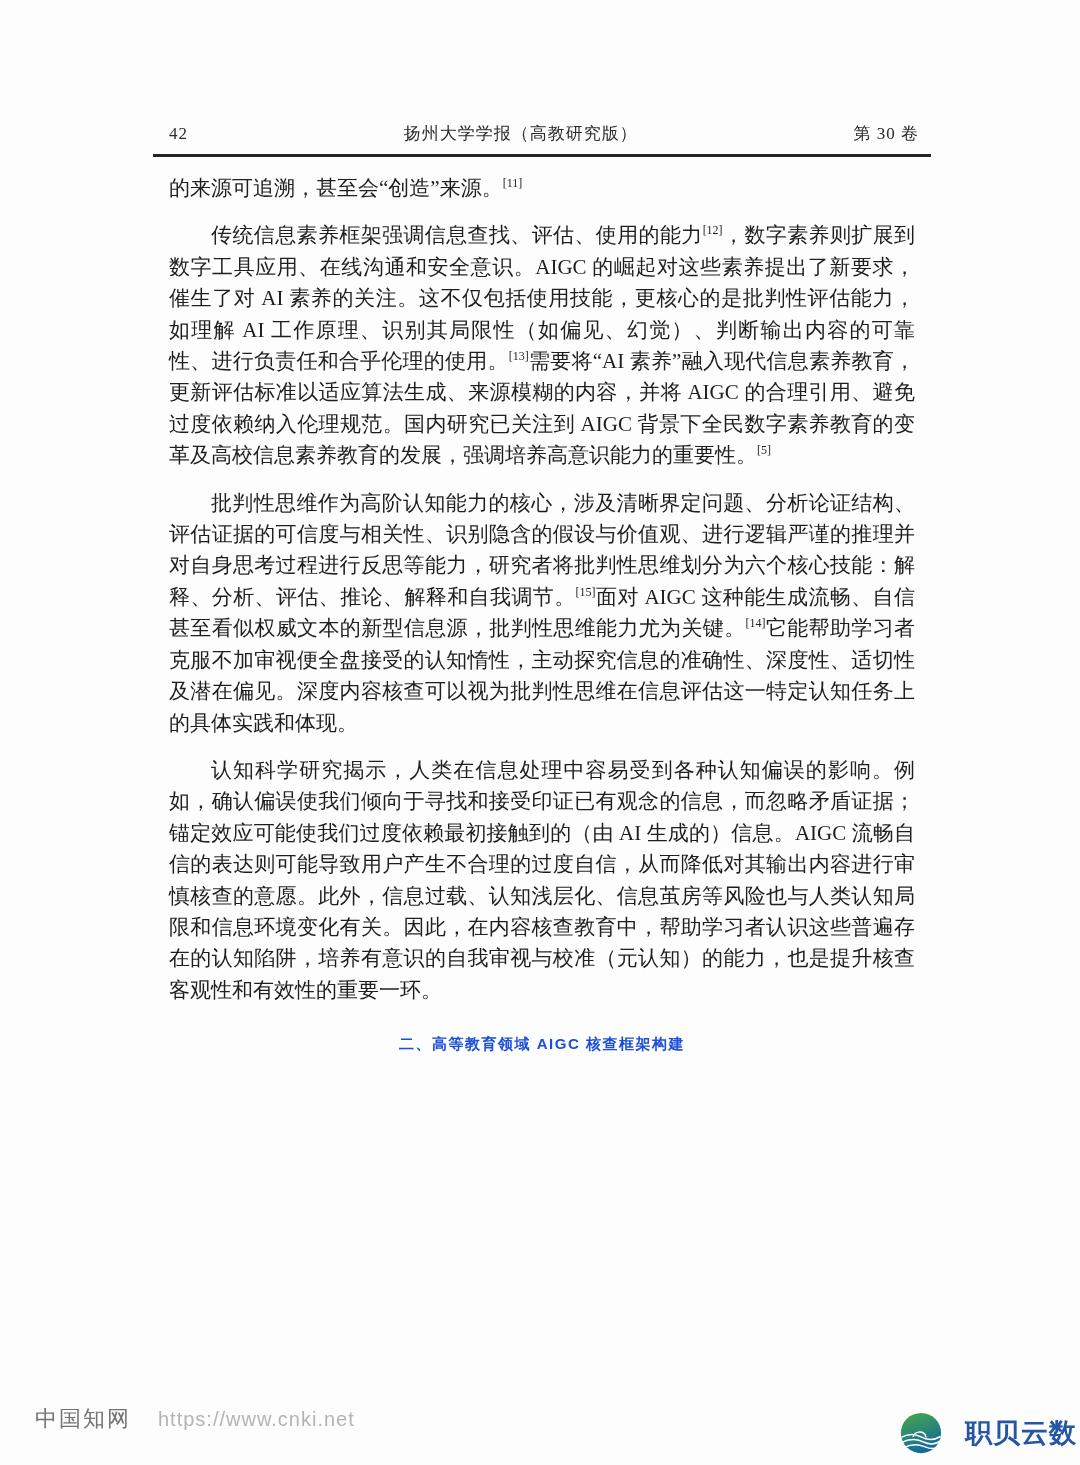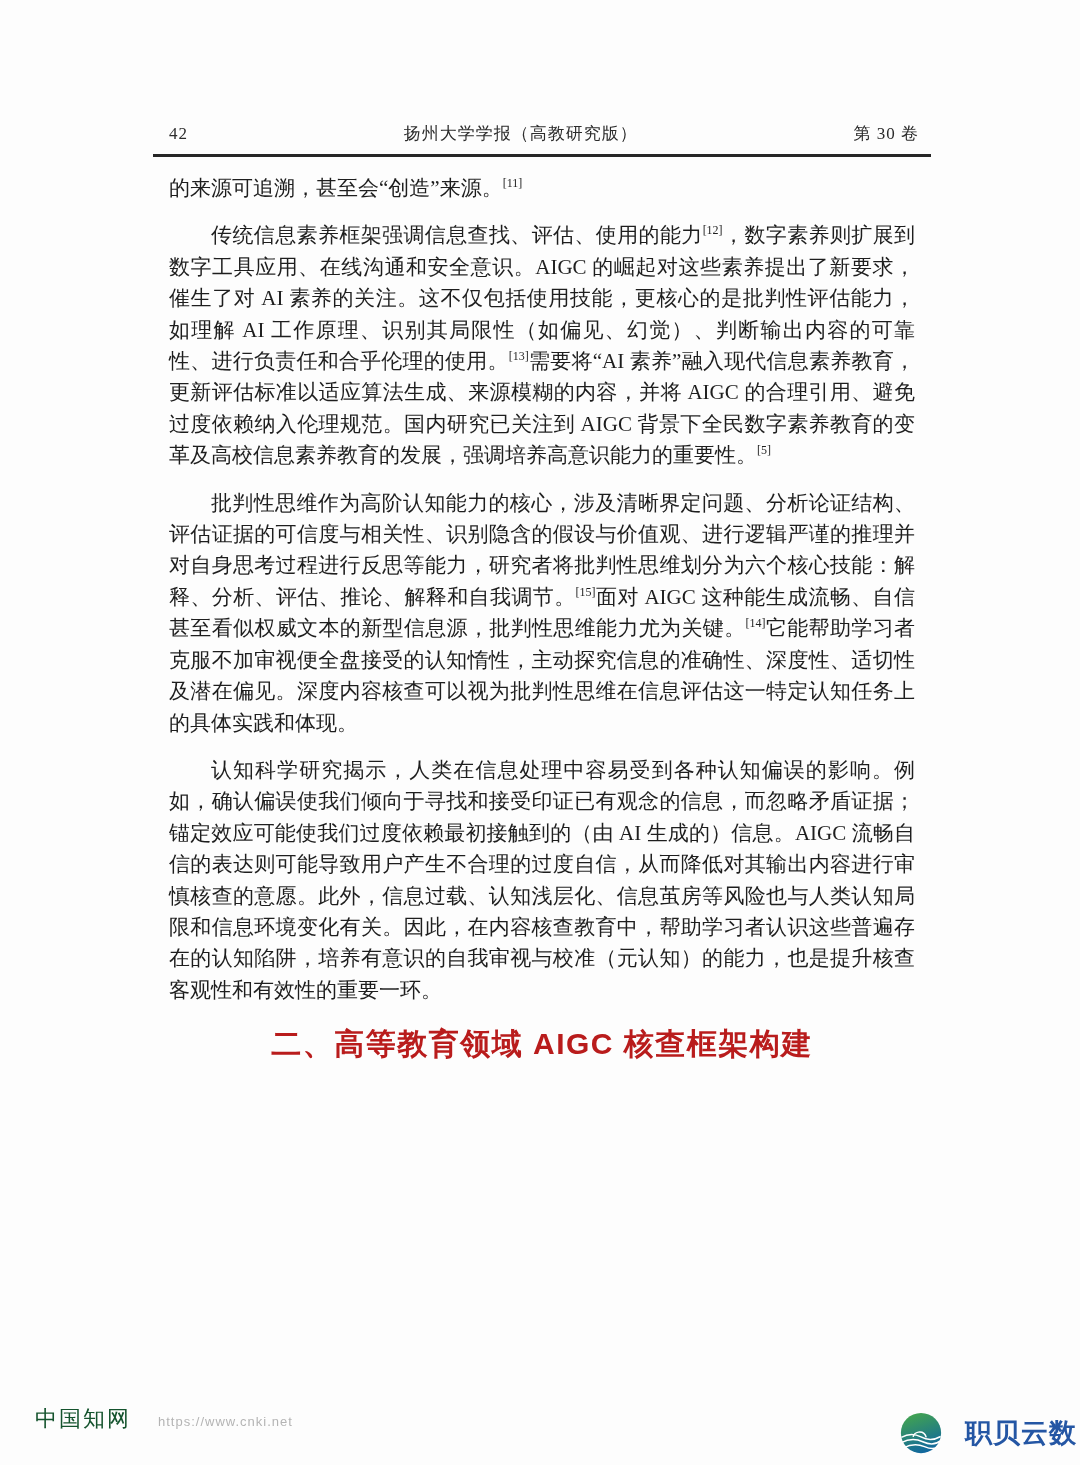--- a/index.html
+++ b/index.html
@@ -44,48 +44,48 @@
   .body-paragraph.indent { text-indent: 2em; }
   .article sup {
     font-size: 12px;
     line-height: 0;
     vertical-align: super;
     letter-spacing: 0;
   }
   .section-heading {
     font-family: "Liberation Sans", "DejaVu Sans", sans-serif;
     font-weight: bold;
-    font-size: 30px;
+    font-size: 15px;
     text-align: center;
     text-indent: 0;
     letter-spacing: 1.5px;
     margin: 22px 0 !important;
-    color: #b91c1c;
+    color: #1d4ed8;
   }
   .subheading {
     font-style: italic;
     text-indent: 2em;
     letter-spacing: 2px;
   }
   .footer-left {
     position: absolute;
     left: 35px;
     top: 1404px;
     display: flex;
     align-items: baseline;
     gap: 27px;
   }
   .footer-site-name {
     font-size: 22px;
-    color: #14532d;
+    color: #737373;
     letter-spacing: 2px;
   }
   .footer-site-url {
     font-family: "Liberation Sans", "DejaVu Sans", sans-serif;
-    font-size: 13px;
+    font-size: 20px;
     color: #b4b4b4;
     letter-spacing: 1px;
     text-decoration: none;
   }
   .brand {
     position: absolute;
     right: 3px;
     top: 1412px;
     display: flex;
     align-items: center;

